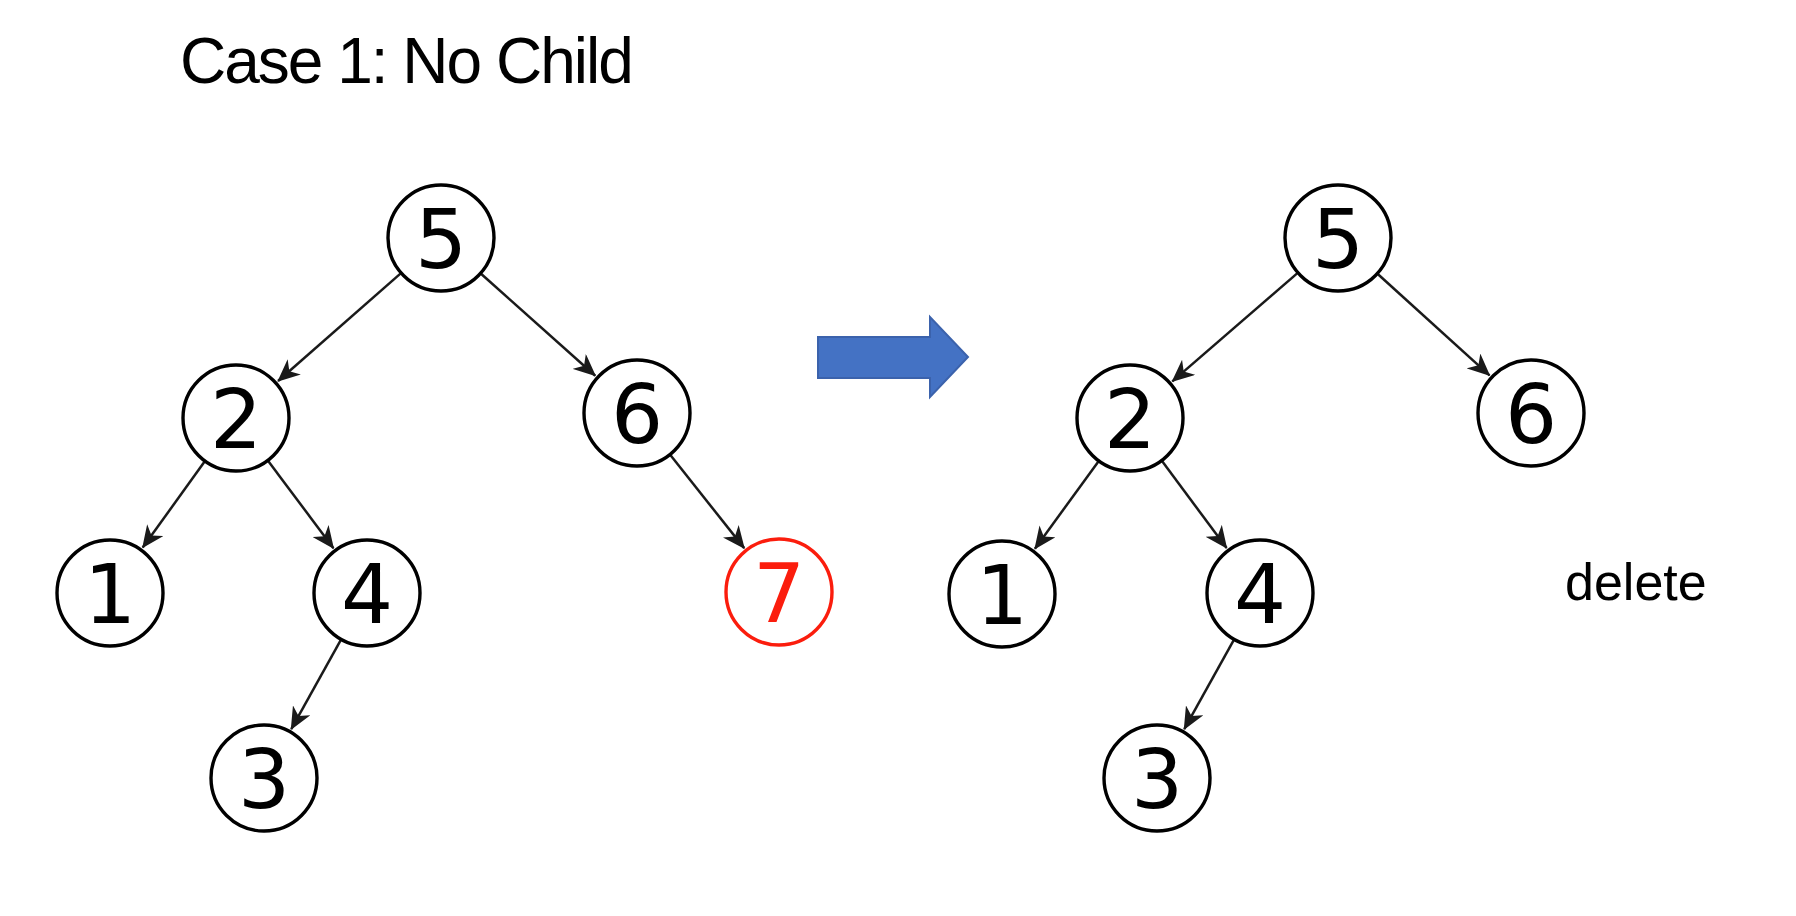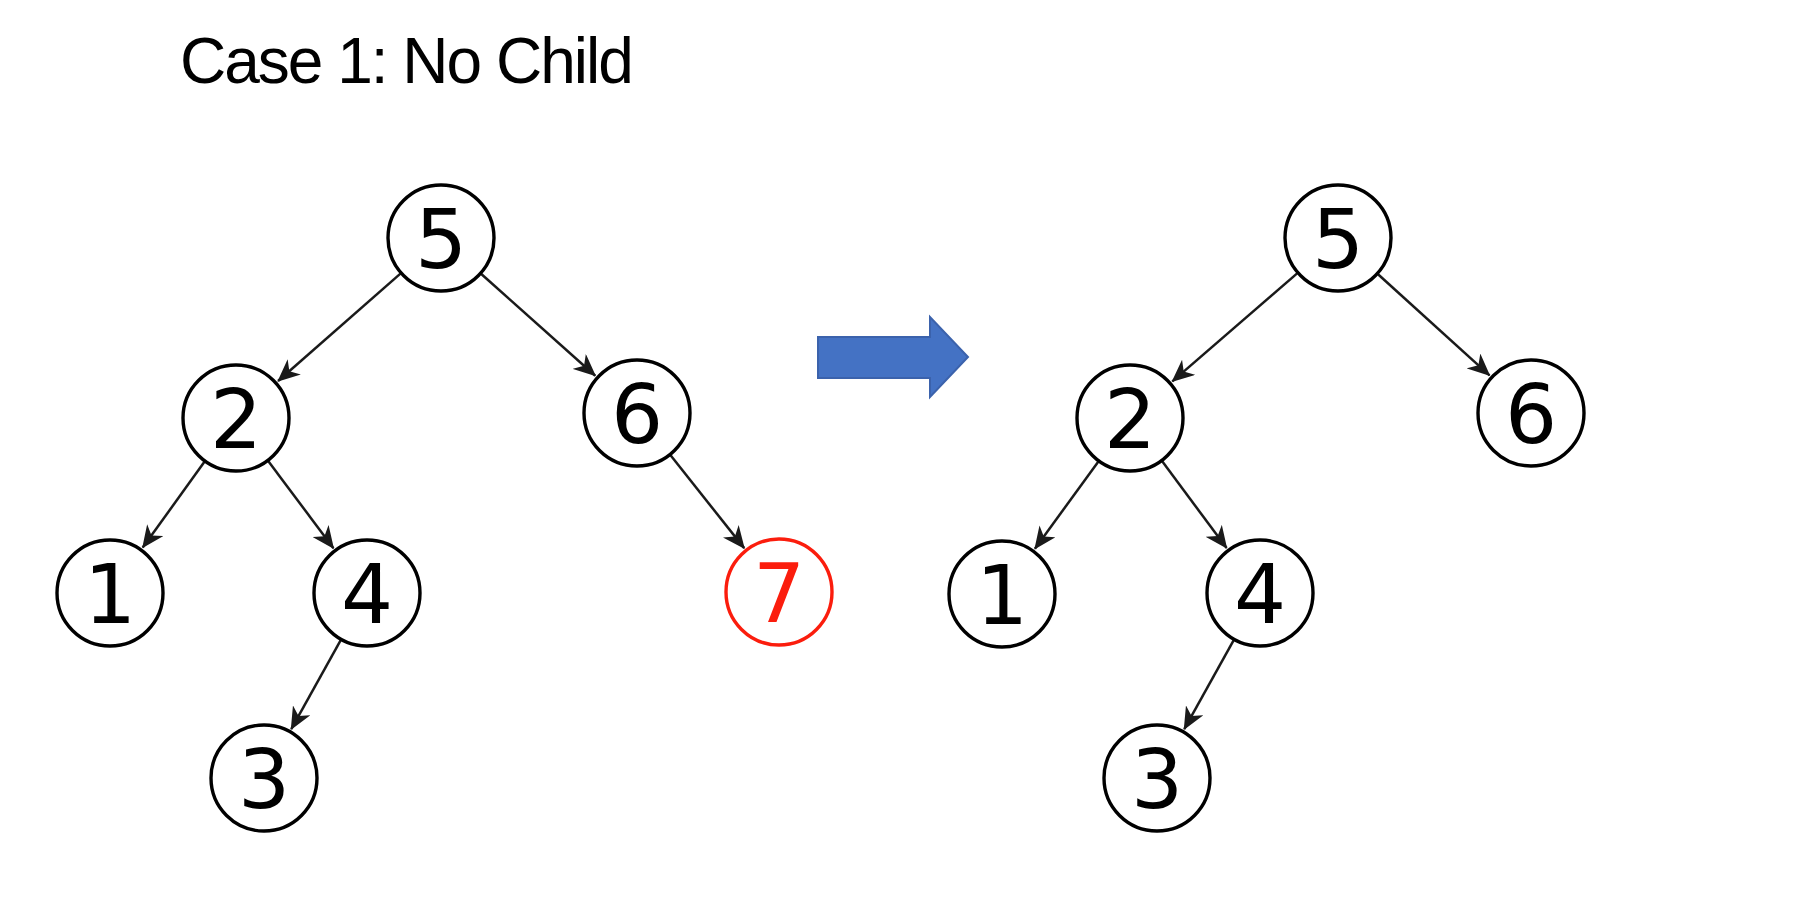--- a/index.html
+++ b/index.html
@@ -100,13 +100,14 @@
           <text x="1002" y="624" class="node-text" fill="#000000">1</text>
           <circle cx="1260" cy="593" r="53" class="node-circle" stroke="#000000" stroke-width="3.4"></circle>
           <text x="1260" y="623" class="node-text" fill="#000000">4</text>
           <circle cx="1157" cy="778" r="53" class="node-circle" stroke="#000000" stroke-width="3.4"></circle>
           <text x="1157" y="808" class="node-text" fill="#000000">3</text>
         </g>
       </g>
     <polygon id="transition-arrow" points="818,337 930,337 930,317 968,357 930,397 930,378 818,378" fill="#4472C4" stroke="#3B62AC" stroke-width="2"></polygon>
   </svg>
 
+  <div class="delete-label">delete</div>
 </div>
 
 </body></html>

